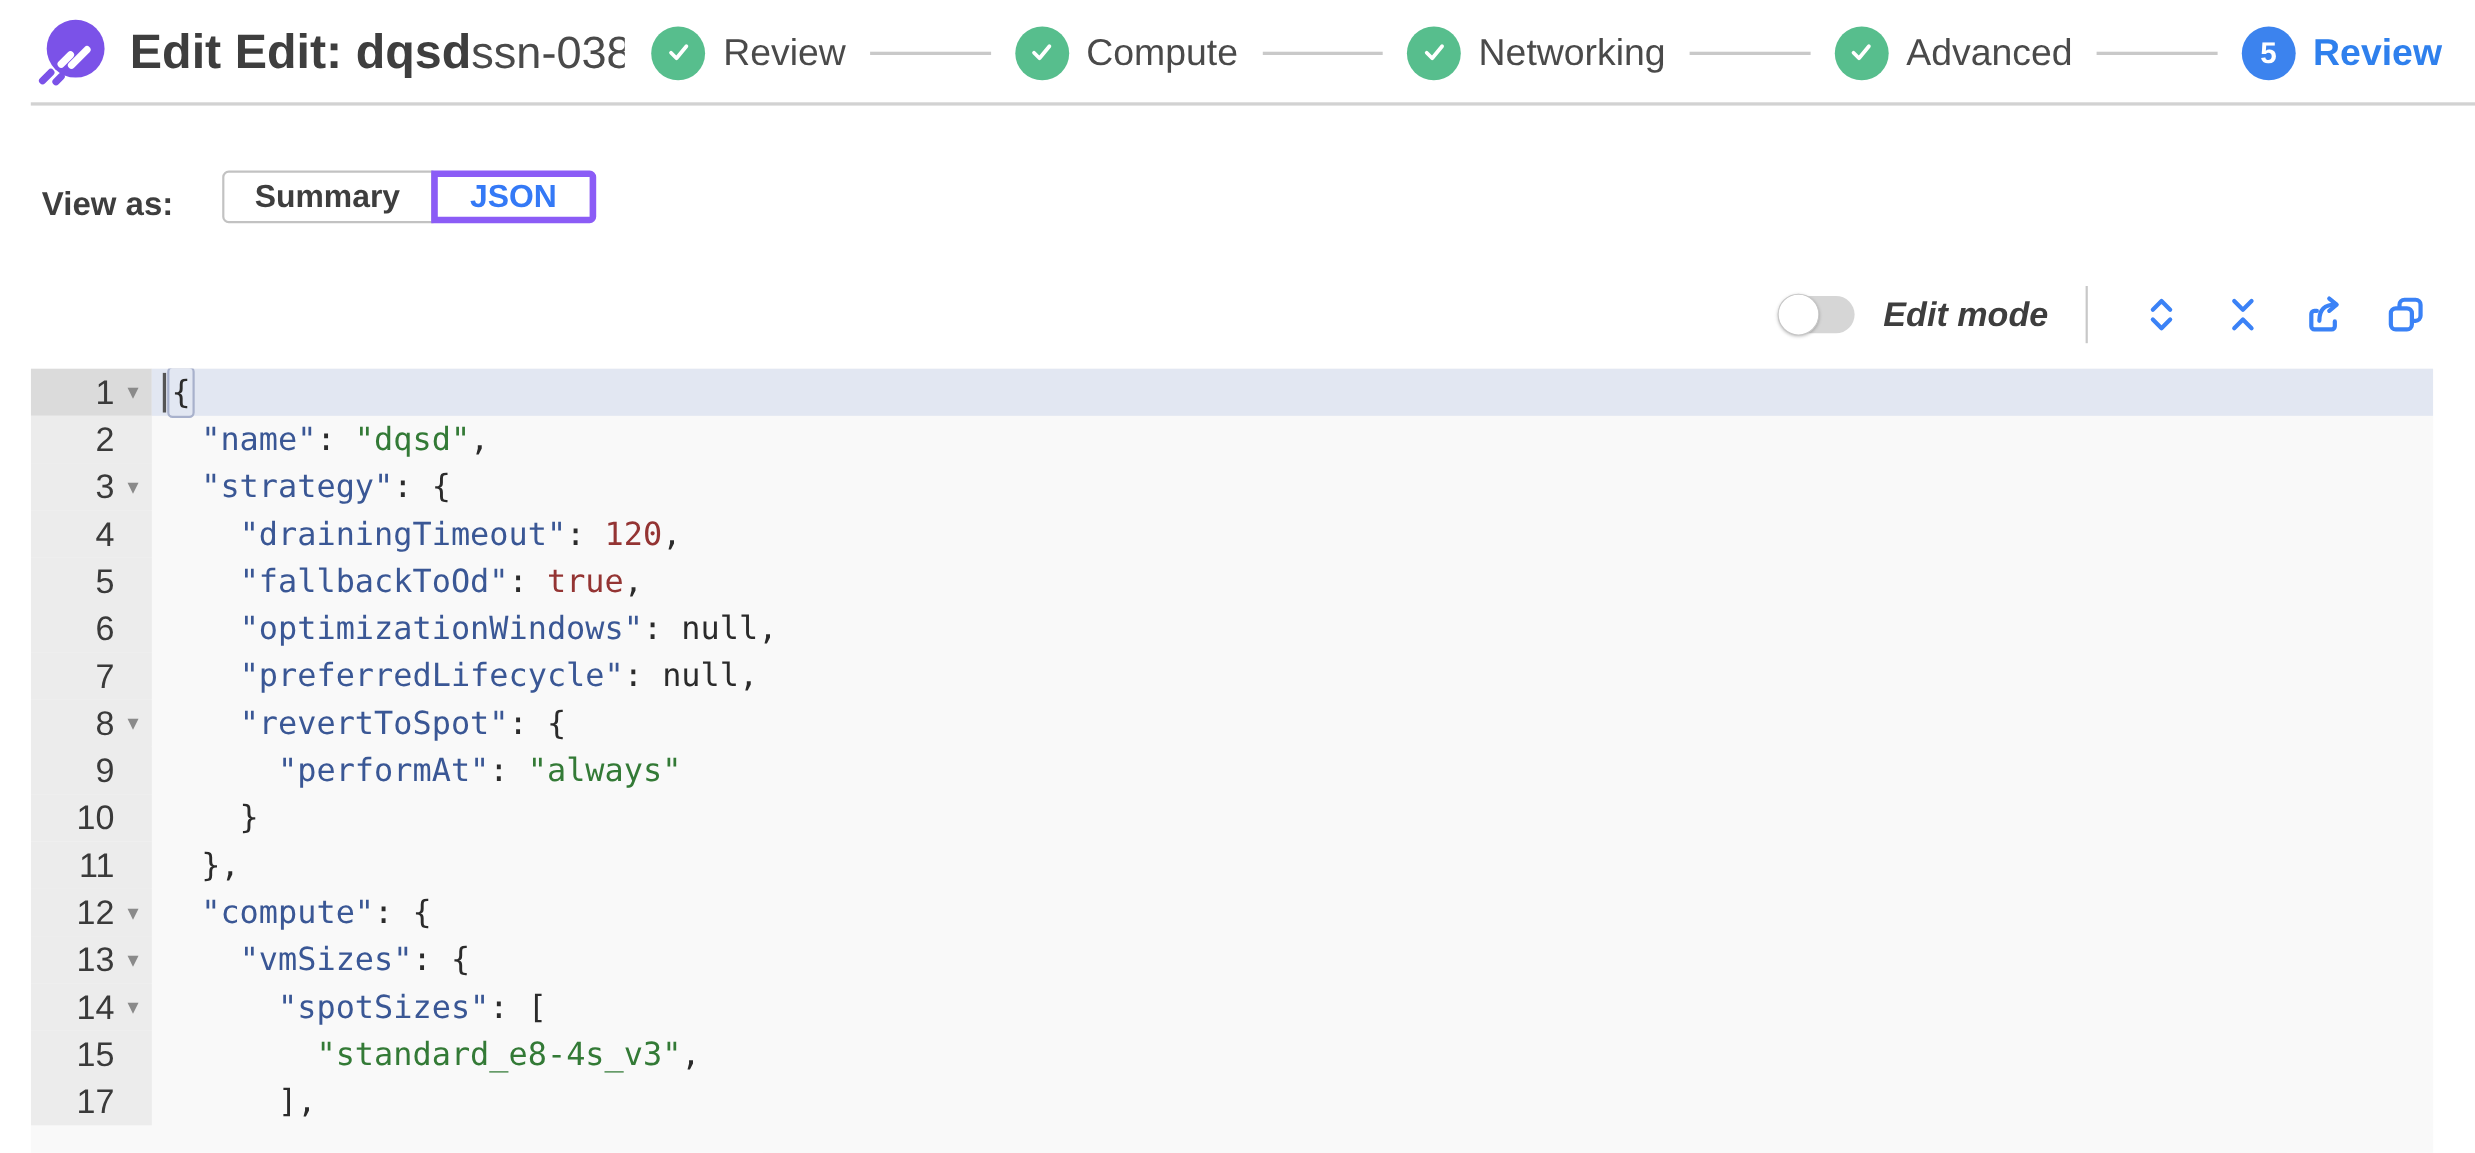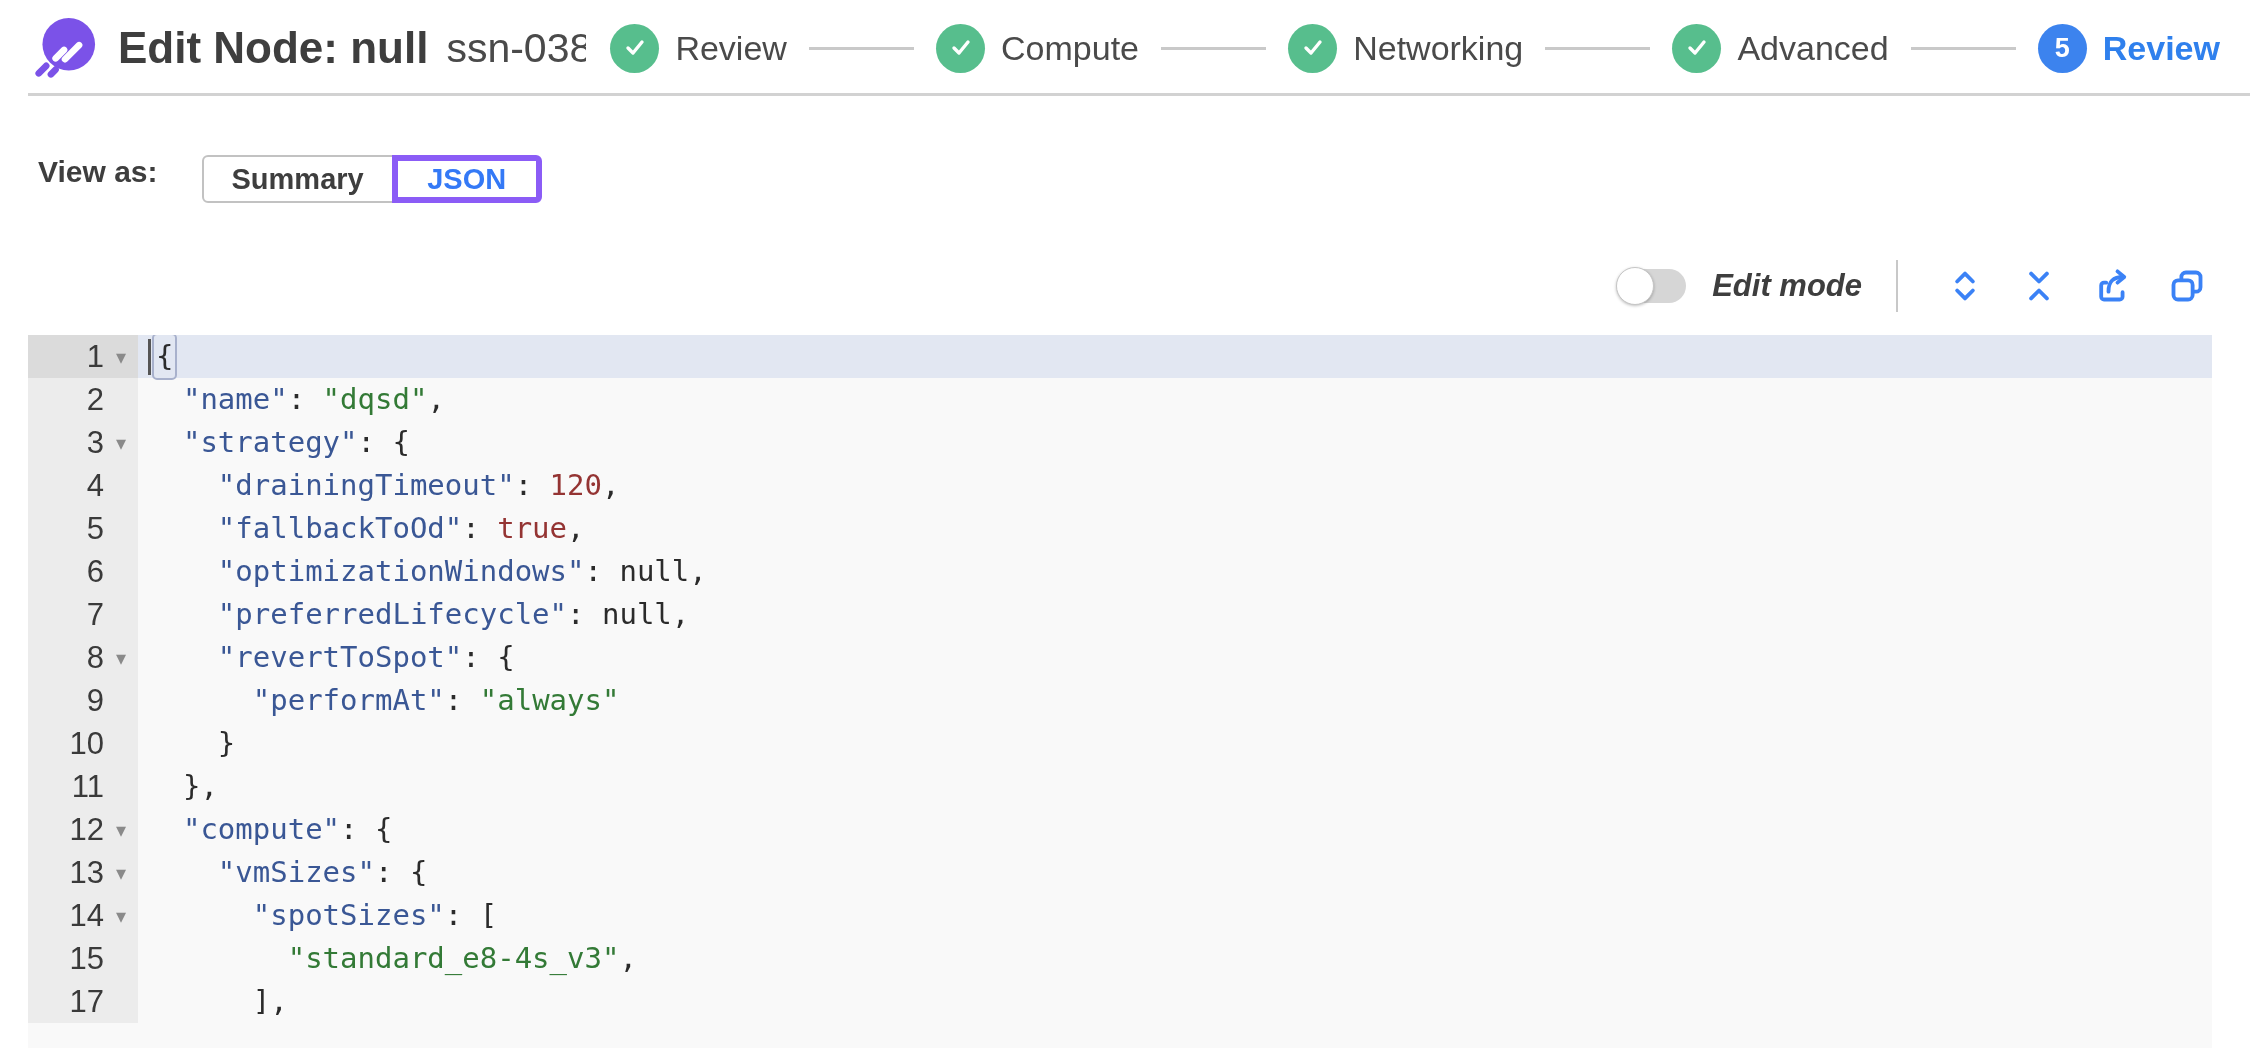--- a/index.html
+++ b/index.html
@@ -19,34 +19,34 @@
   }
   *{box-sizing:border-box;margin:0;padding:0;}
   html,body{width:2250px;height:1048px;overflow:hidden;background:#fff;
     font-family:"Liberation Sans",sans-serif;color:var(--title-gray);}
 
   
   .header{position:relative;height:96px;display:flex;align-items:center;padding:0 30px 0 34px;}
   .header::after{content:"";position:absolute;left:28px;right:0;bottom:0;height:3px;background:#d2d2d2;}
   .logo{width:62px;height:62px;flex:0 0 auto;}
   .page-title{font-size:44px;font-weight:bold;color:var(--title-gray);margin-left:22px;white-space:nowrap;}
-  .page-subtitle{font-size:41px;color:#4a4a4a;margin-left:18px;width:140px;overflow:hidden;white-space:nowrap;flex:0 0 auto;}
+  .page-subtitle{font-size:41px;color:#4a4a4a;width:140px;overflow:hidden;white-space:nowrap;flex:0 0 auto;}
 
   .stepper{flex:1;display:flex;align-items:center;margin-left:24px;min-width:0;}
   .step{display:flex;align-items:center;flex:0 0 auto;}
   .step-circle{width:49px;height:49px;border-radius:50%;display:flex;align-items:center;justify-content:center;flex:0 0 auto;}
   .step-circle.complete{background:var(--step-green);}
   .step-circle.current{background:#3c83ee;}
   .step-num{color:#fff;font-size:27px;font-weight:bold;}
   .step-label{font-size:34px;color:var(--label-gray);margin-left:16px;white-space:nowrap;}
   .step.current .step-label{color:#2f80ed;font-weight:bold;}
   .step-connector{flex:1;height:3px;background:#c9c9c9;margin:0 22px;min-width:30px;}
 
   
-  .viewas-row{display:flex;align-items:flex-start;margin:59px 0 0 38px;}
+  .viewas-row{display:flex;align-items:flex-end;margin:59px 0 0 38px;}
   .viewas-label{font-size:30px;font-weight:bold;color:var(--title-gray);}
   .segmented{display:flex;margin-left:44px;}
   .seg-btn{height:48px;min-width:150px;padding:16px 28px;display:flex;align-items:center;justify-content:center;
     background:#fff;font-size:29px;font-weight:bold;cursor:pointer;}
   .seg-btn.plain{border:2px solid #c2c2c2;border-radius:6px 0 0 6px;color:var(--title-gray);}
   .seg-btn.selected{border:6px solid #8b5cf6;border-radius:0 6px 6px 0;color:#3479f6;margin-left:-2px;z-index:1;}
 
   
   .editor-toolbar{display:flex;align-items:center;justify-content:flex-end;margin:52px 26px 0 0;height:62px;font-style:italic;}
   .toggle{width:68px;height:34px;border-radius:17px;background:#d6d6d6;position:relative;flex:0 0 auto;cursor:pointer;}
@@ -85,21 +85,21 @@
     <circle cx="37" cy="29" r="28" fill="#7b52e8"></circle>
     <g stroke="#fff" stroke-width="7" stroke-linecap="round">
       <line x1="23" y1="44" x2="32" y2="35"></line>
       <line x1="33" y1="45" x2="48" y2="30"></line>
     </g>
     <g stroke="#7b52e8" stroke-width="7" stroke-linecap="round">
       <line x1="5" y1="60" x2="13" y2="52"></line>
       <line x1="18" y1="61" x2="23" y2="56"></line>
     </g>
   </svg>
-  <div class="page-title">Edit Node: null</div>
+  <div class="page-title">Edit Edit: dqsd</div>
   <div class="page-subtitle">ssn-038</div>
   <div class="stepper">
   <div class="step complete">
     <div class="step-circle complete">
   <svg width="30" height="30" viewBox="0 0 30 30">
     <polyline points="8,15 13,20 22,9" fill="none" stroke="#fff" stroke-width="3.4" stroke-linecap="round" stroke-linejoin="round"></polyline>
   </svg>
 </div>
     <div class="step-label">Review</div>
   </div>

